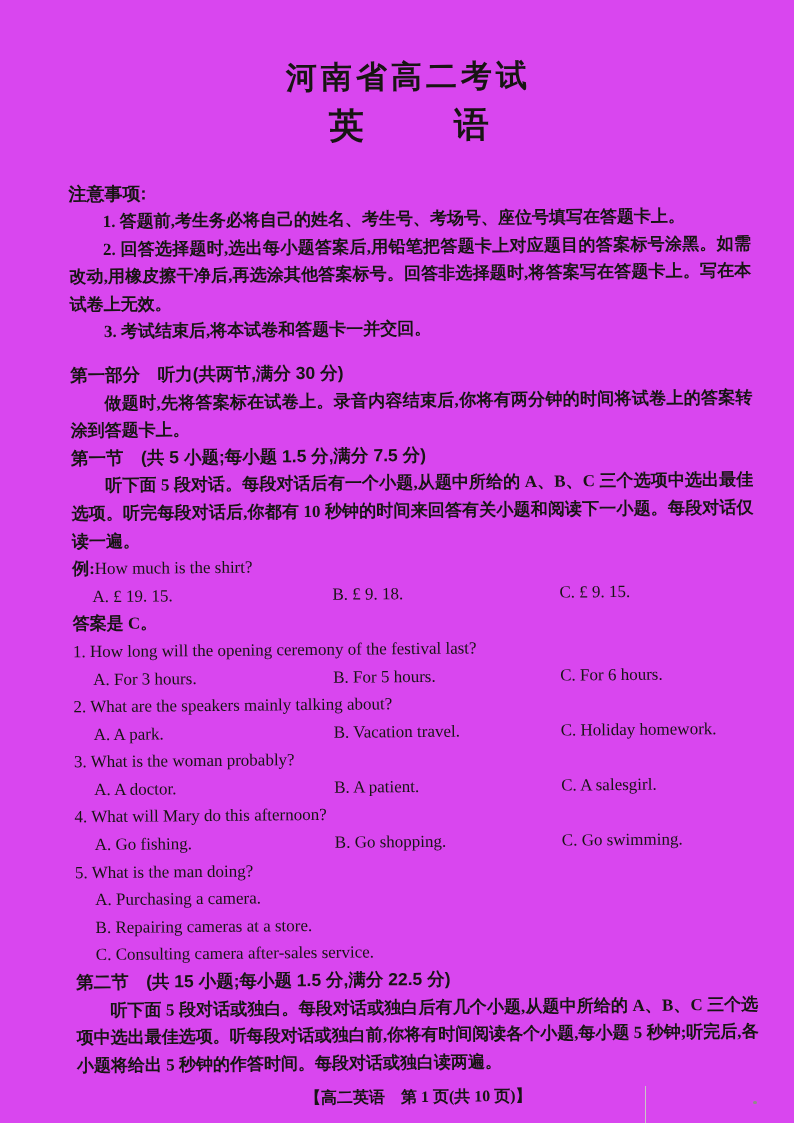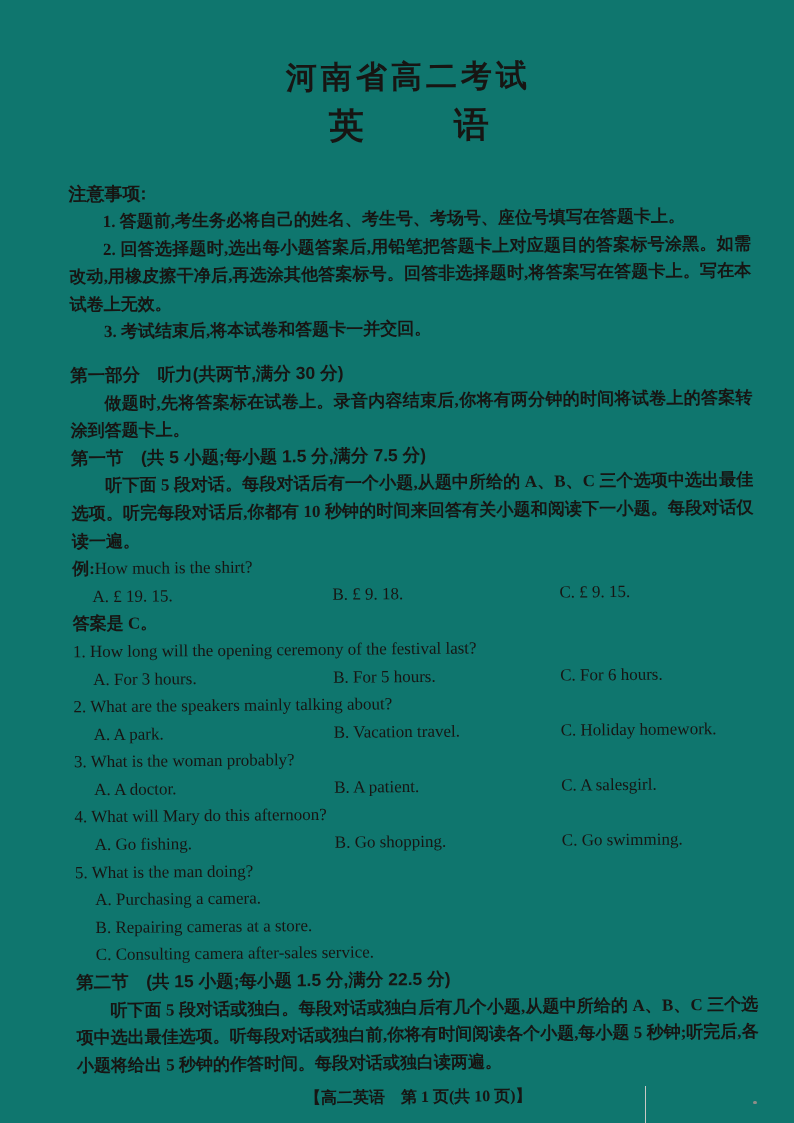--- a/index.html
+++ b/index.html
@@ -2,21 +2,21 @@
 <html><head>
 <meta charset="utf-8">
 <style>
   * { box-sizing: border-box; }
   html, body { margin: 0; padding: 0; background: #e9e9e7; }
   .page {
     position: relative;
     width: 794px;
     height: 1123px;
     margin: 0 auto;
-    background: #0f766e;
+    background: #d946ef;
     overflow: hidden;
     color: #171513;
     font-family: "Liberation Serif", "DejaVu Serif", serif;
   }
   .sheet {
     position: absolute;
     top: 0;
     left: 72px;
     width: 682px;
     transform: rotate(-0.55deg);

